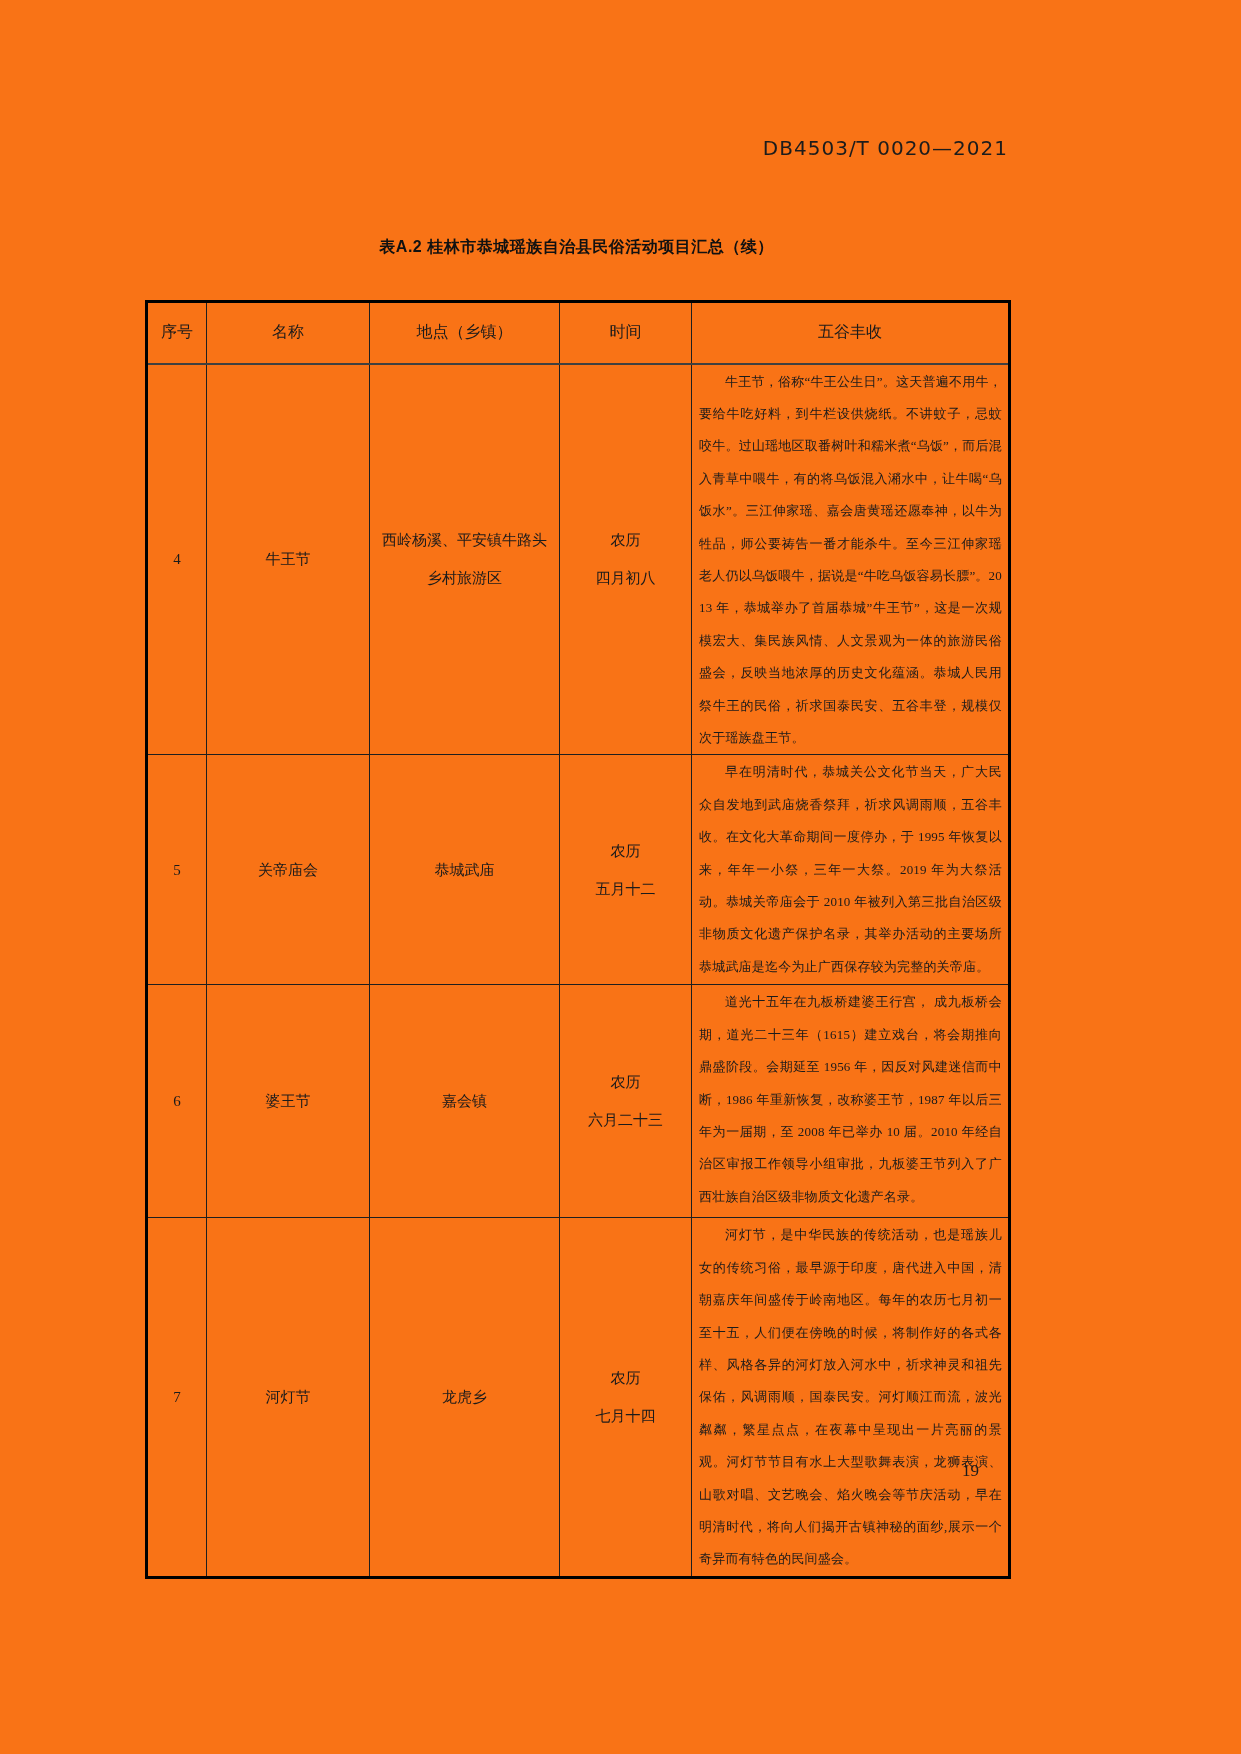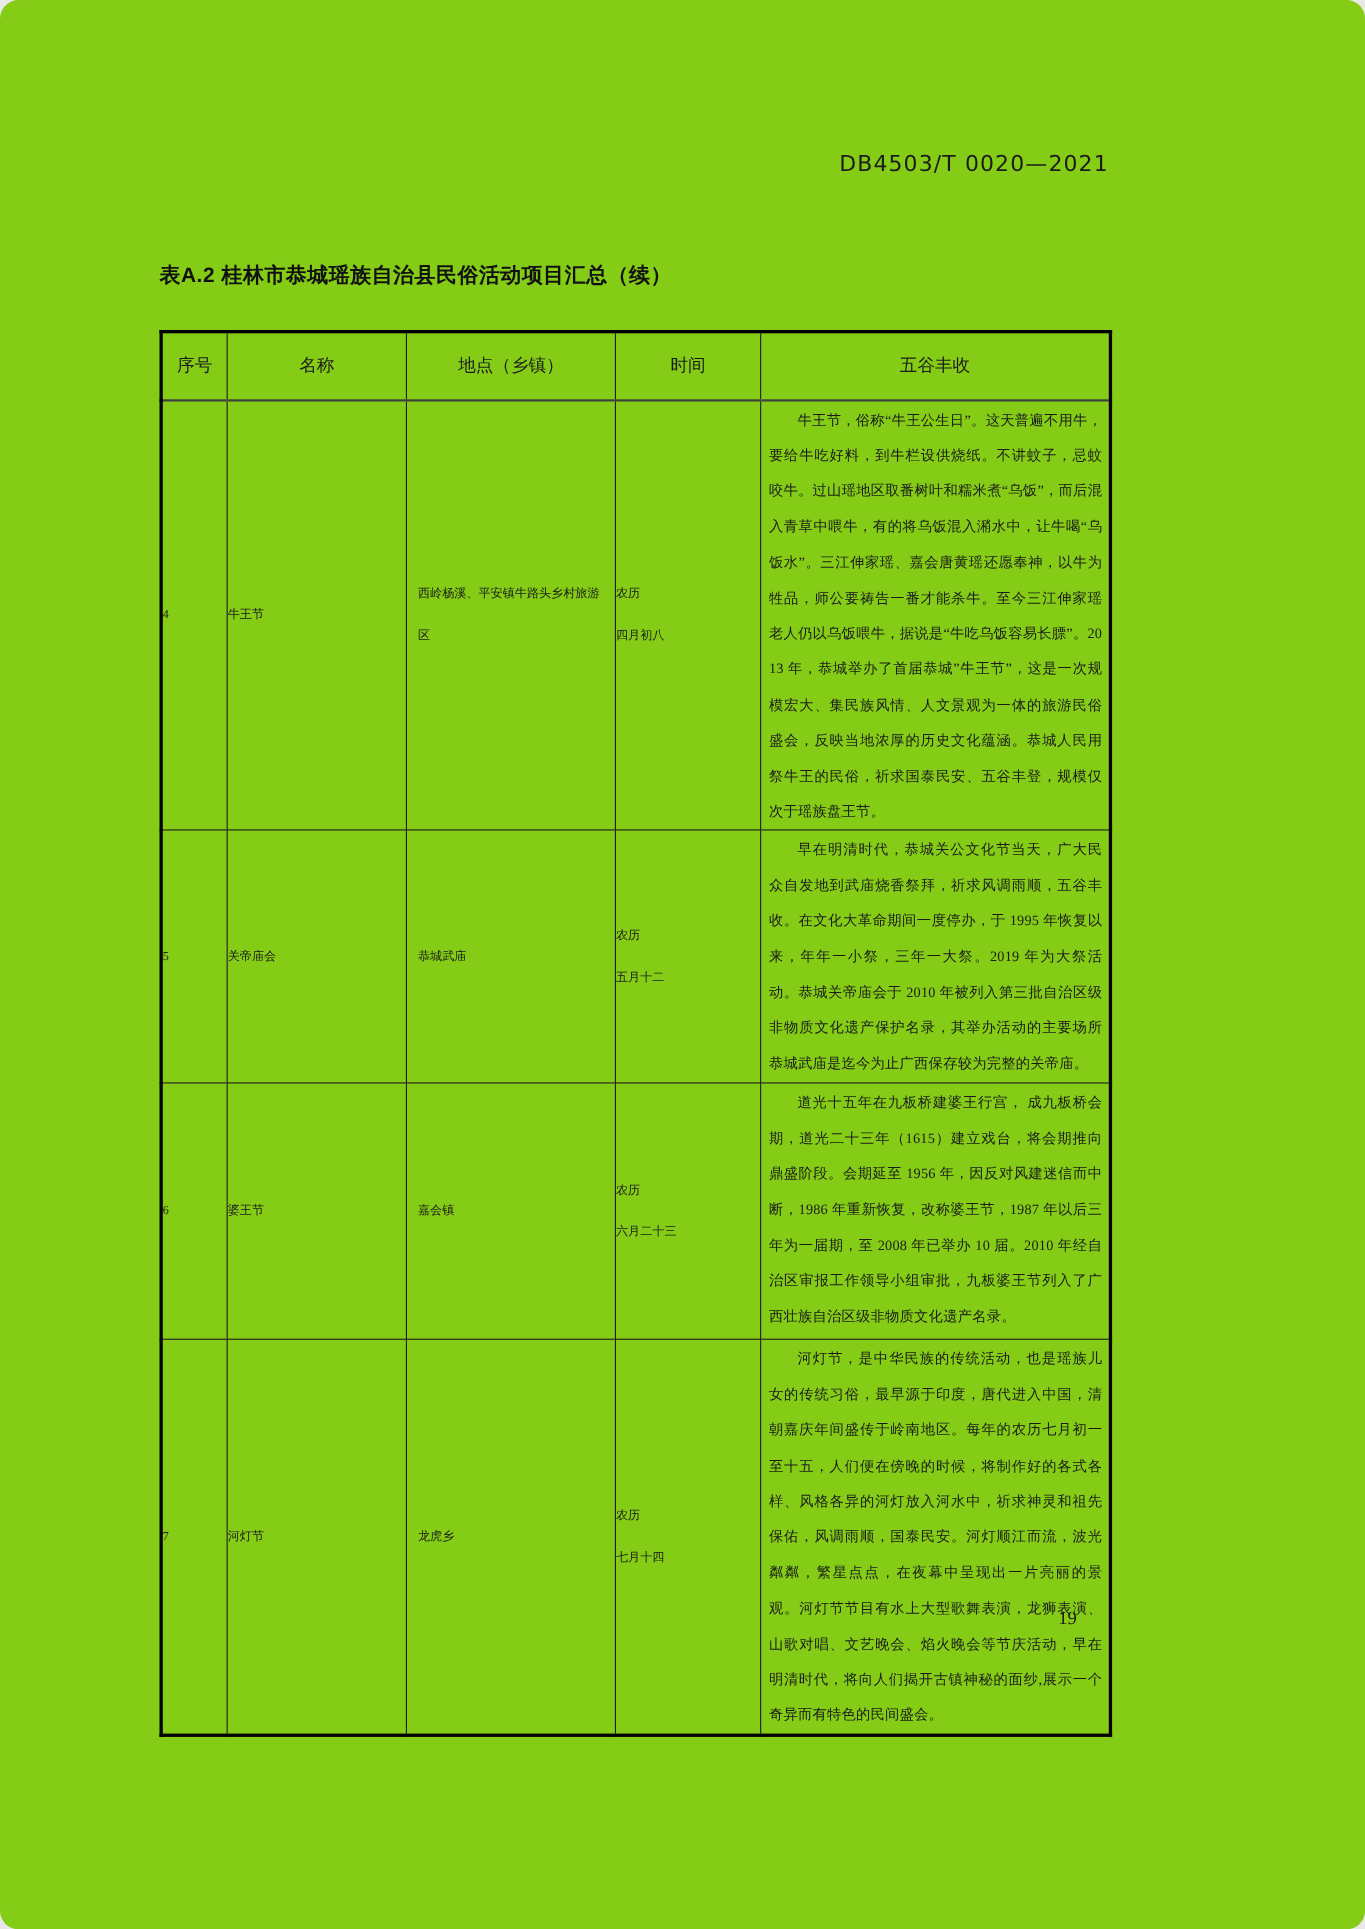--- a/index.html
+++ b/index.html
@@ -1,39 +1,38 @@
 <!DOCTYPE html>
 <html><head>
 <meta charset="utf-8">
 <style>
   html,body{margin:0;padding:0;background:#e8e8e8;}
   .page{
     position:relative;
     width:1241px;height:1754px;
-    background:#84cc16;
+    background:#f97316;
     font-family:"Liberation Serif","DejaVu Serif",serif;
     color:#161616;
     overflow:hidden;
-    border-radius:17px;
   }
   .doc-number{
     position:absolute;
     top:136px;right:233px;
     font-family:"DejaVu Sans","Liberation Sans",sans-serif;
     font-size:20px;
     letter-spacing:1px;
     color:#1c1c1c;
   }
   .table-title{
     position:absolute;
     top:237px;left:145px;width:863px;
-    text-align:left;
+    text-align:center;
     font-family:"Liberation Sans","DejaVu Sans",sans-serif;
     font-weight:bold;
-    font-size:19px;
+    font-size:16px;
     color:#111;
     letter-spacing:0.5px;
   }
   table.data-table{
     position:absolute;
     top:300px;left:145px;
     width:863px;
     border-collapse:collapse;
     table-layout:fixed;
     border:3px solid #000;
@@ -45,23 +44,23 @@
   }
   .data-table thead tr{height:62px;}
   .data-table th{
     font-weight:normal;
     font-size:16px;
     text-align:center;
     vertical-align:middle;
     border-bottom:2px solid #404040;
   }
   td.c-center{
-    text-align:left;
+    text-align:center;
     vertical-align:middle;
-    font-size:11px;
+    font-size:15px;
     line-height:38px;
   }
   td.c-multiline{white-space:pre-line;}
   td.c-content{
     vertical-align:top;
     text-align:justify;
     text-justify:inter-ideograph;
     word-break:break-all;
     font-size:13px;
     line-height:32.4px;

